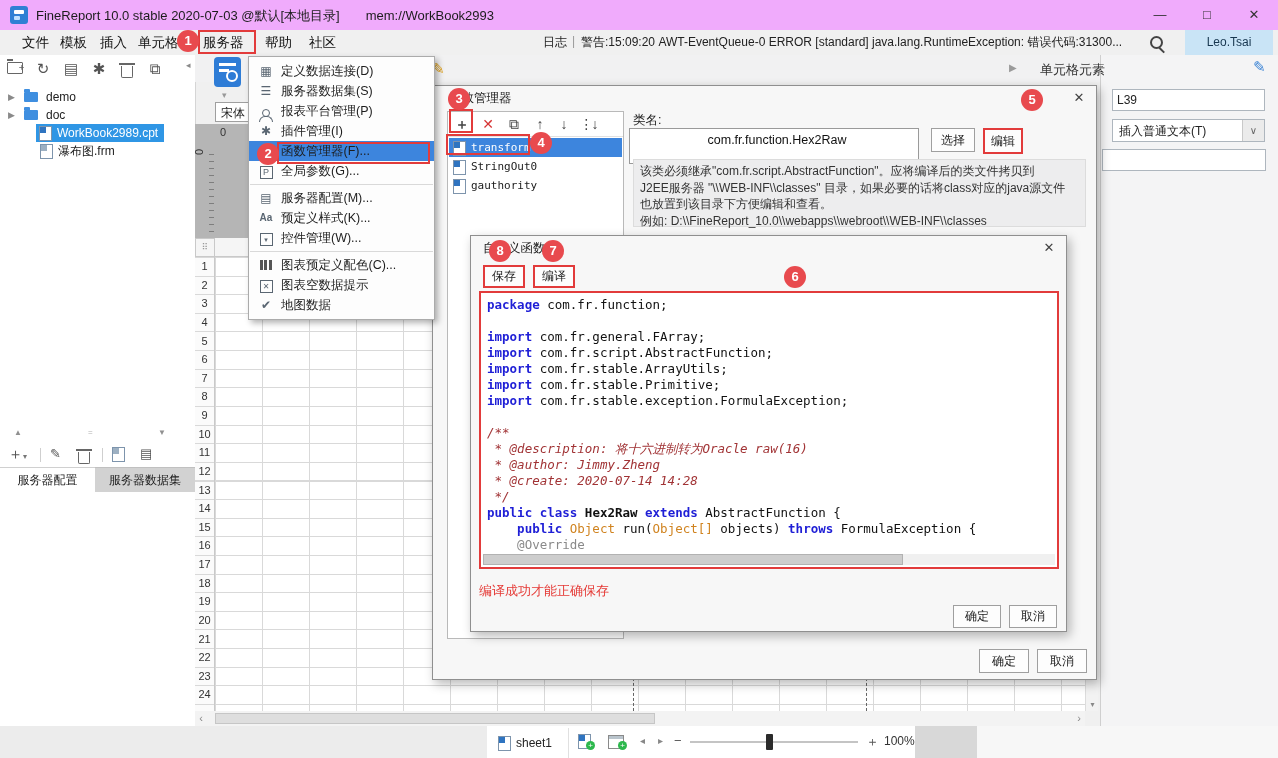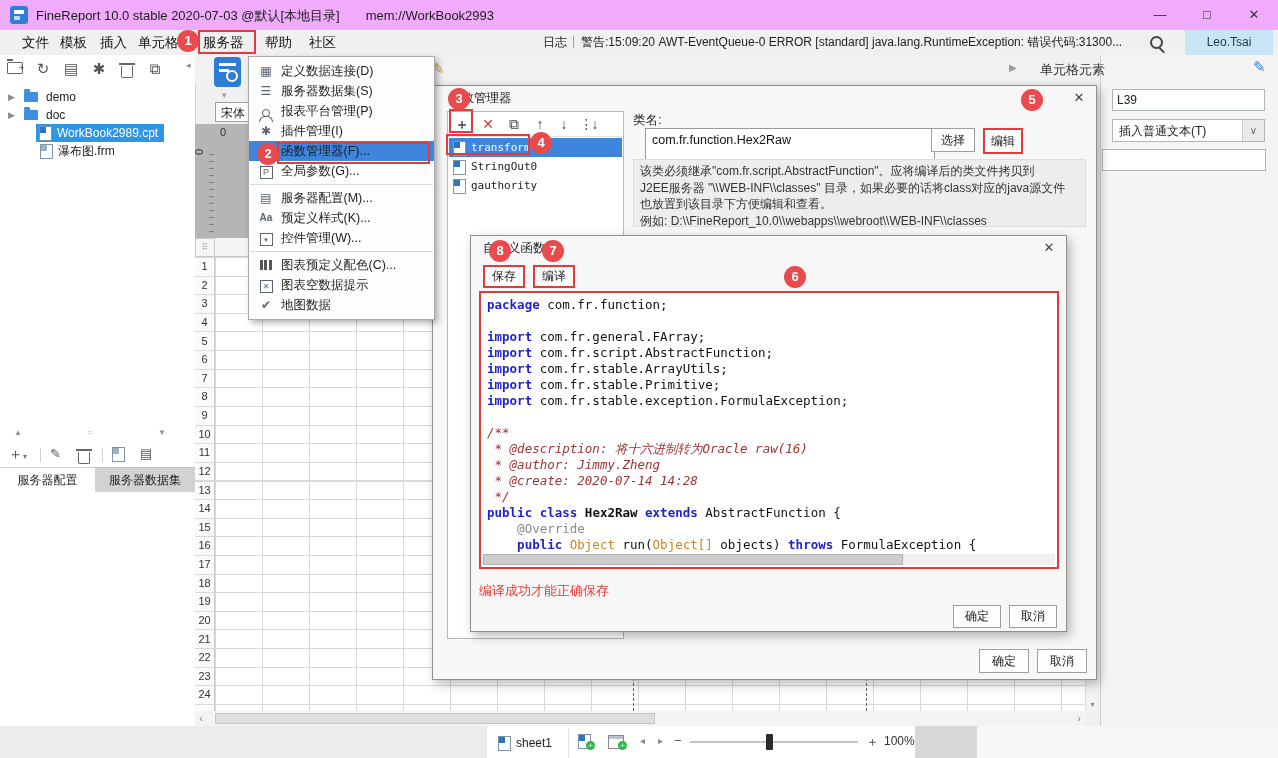--- a/index.html
+++ b/index.html
@@ -390,21 +390,21 @@
             <span class="fm-label">StringOut0</span>
           </div>
           <div class="fm-row" style="top: 64px;">
             <span class="doc-ic"></span>
             <span class="fm-label">gauthority</span>
           </div>
         </div>
     </div>
 
     <div style="position:absolute;left:200px;top:26px;font-size:12.5px;">类名:</div>
-    <div class="field" style="left:212px;top:42px;width:290px;height:36px;">com.fr.function.Hex2Raw</div>
+    <div class="field" style="left:196px;top:42px;width:290px;height:36px;text-align:center;">com.fr.function.Hex2Raw</div>
     <div class="btn" style="left:498px;top:42px;width:44px;height:24px;line-height:22px;">选择</div>
     <div class="btn red" style="left:550px;top:42px;width:40px;height:26px;line-height:22px;">编辑</div>
     <div class="fm-desc" id="fm-desc" style="left:200px;top:73px;width:453px;height:68px;">
         <div>该类必须继承"com.fr.script.AbstractFunction"。应将编译后的类文件拷贝到</div>
         <div>J2EE服务器 "\\WEB-INF\\classes" 目录，如果必要的话将class对应的java源文件</div>
         <div>也放置到该目录下方便编辑和查看。</div>
         <div>例如: D:\\FineReport_10.0\\webapps\\webroot\\WEB-INF\\classes</div>
       </div>
 
     <div class="btn" style="left:546px;top:563px;width:50px;height:24px;line-height:22px;">确定</div>
@@ -426,22 +426,22 @@
           <div class="code-line"><span class="ck">import</span><span class="cp"> com.fr.stable.ArrayUtils;</span></div>
           <div class="code-line"><span class="ck">import</span><span class="cp"> com.fr.stable.Primitive;</span></div>
           <div class="code-line"><span class="ck">import</span><span class="cp"> com.fr.stable.exception.FormulaException;</span></div>
           <div class="code-line">&nbsp;</div>
           <div class="code-line"><span class="cc">/**</span></div>
           <div class="code-line"><span class="cc"> * @description: 将十六进制转为Oracle raw(16)</span></div>
           <div class="code-line"><span class="cc"> * @author: Jimmy.Zheng</span></div>
           <div class="code-line"><span class="cc"> * @create: 2020-07-14 14:28</span></div>
           <div class="code-line"><span class="cc"> */</span></div>
           <div class="code-line"><span class="ck">public</span><span class="cp"> </span><span class="ck">class</span><span class="cb"> Hex2Raw </span><span class="ck">extends</span><span class="cp"> AbstractFunction {</span></div>
+          <div class="code-line"><span class="cp">    </span><span class="ck">public</span><span class="ct"> Object</span><span class="cp"> run(</span><span class="ct">Object[]</span><span class="cp"> objects) </span><span class="ck">throws</span><span class="cp"> FormulaException {</span></div>
           <div class="code-line"><span class="ca">    @Override</span></div>
-          <div class="code-line"><span class="cp">    </span><span class="ck">public</span><span class="ct"> Object</span><span class="cp"> run(</span><span class="ct">Object[]</span><span class="cp"> objects) </span><span class="ck">throws</span><span class="cp"> FormulaException {</span></div>
         </div>
       <div class="code-hscroll">
         <div class="code-hthumb"></div>
       </div>
     </div>
 
     <div class="compile-hint">编译成功才能正确保存</div>
     <div class="btn" style="left:482px;top:369px;width:48px;height:23px;line-height:21px;">确定</div>
     <div class="btn" style="left:538px;top:369px;width:48px;height:23px;line-height:21px;">取消</div>
   </div>

